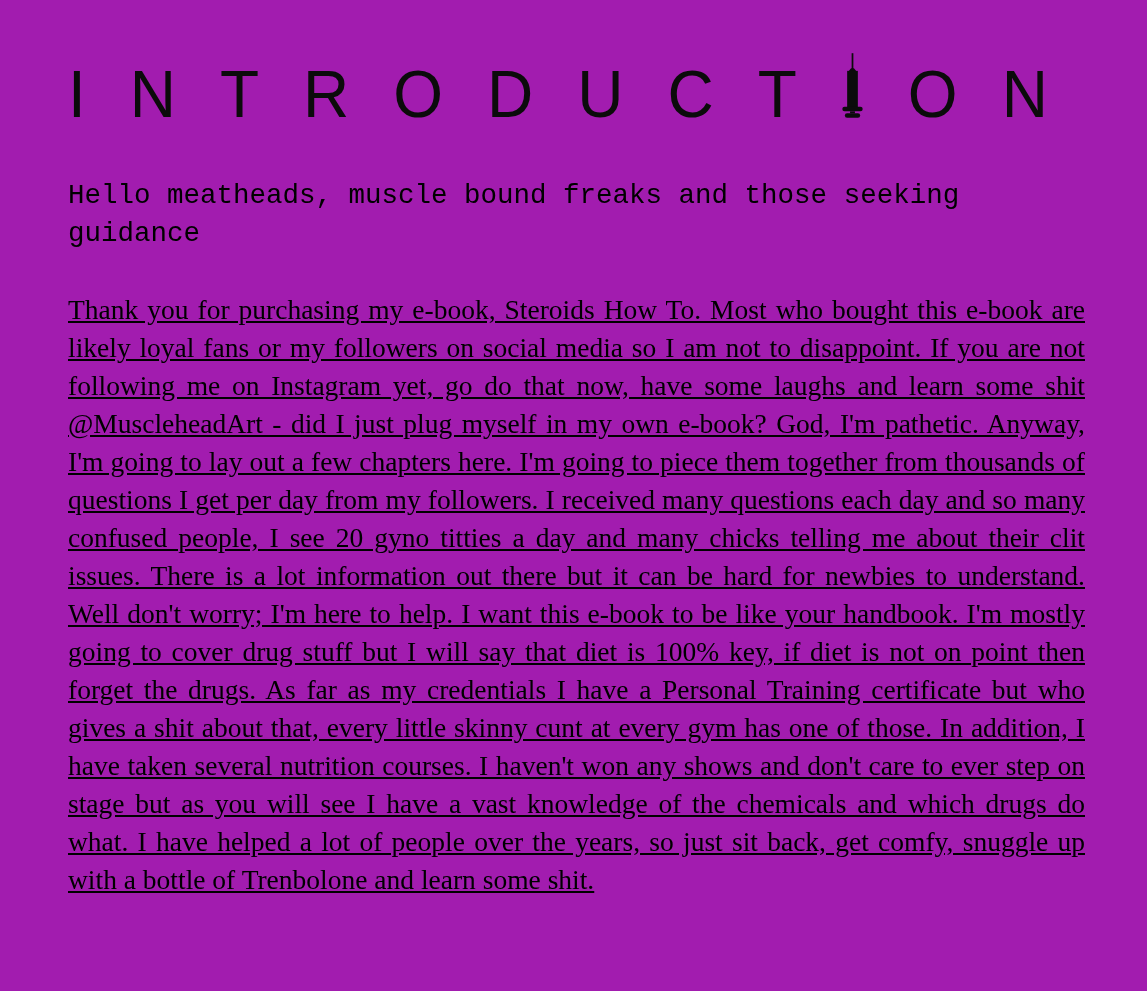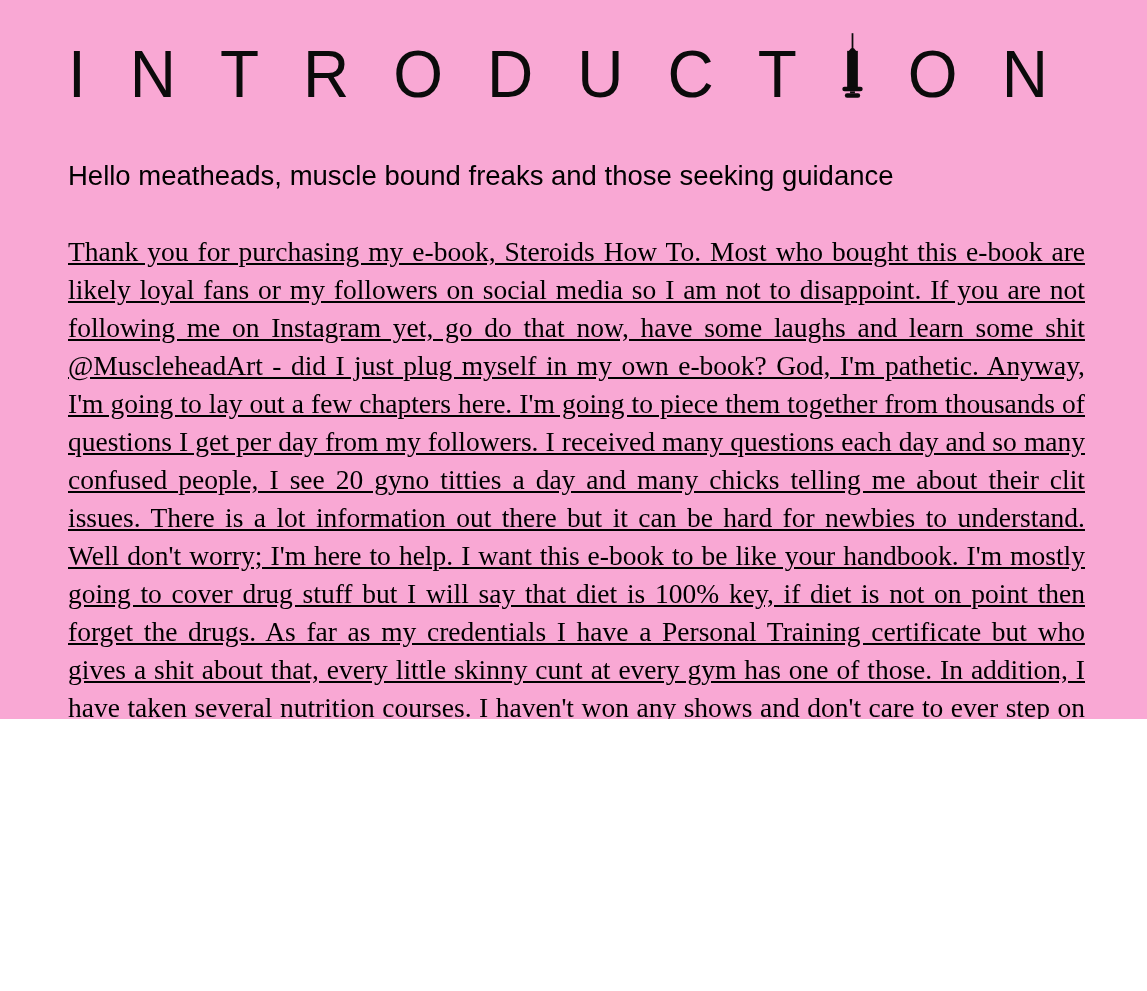--- a/index.html
+++ b/index.html
@@ -3,24 +3,24 @@
 <meta charset="utf-8">
 <style>
   html, body {
     margin: 0;
     padding: 0;
     background: #ffffff;
   }
   .page {
     position: relative;
     width: 1147px;
-    height: 719px;
-    background: #f9a8d4;
+    height: 991px;
+    background: #a21caf;
     box-sizing: border-box;
-    padding: 28px 62px 0 68px;
+    padding: 48px 62px 0 68px;
     color: #000000;
     overflow: hidden;
   }
   
   .chapter-title {
     font-family: "Liberation Sans", sans-serif;
     font-weight: 400;
     font-size: 64px;
     line-height: 66px;
     letter-spacing: 44px;
@@ -36,21 +36,21 @@
     display: inline-block;
     width: 23px;
     height: 66px;
     margin-right: 44px;
     position: relative;
     top: 5px;
     overflow: visible;
   }
   .greeting {
     margin-top: 52px;
-    font-family: Liberation Sans, sans-serif;
+    font-family: Liberation Mono, monospace;
     font-size: 27.5px;
     line-height: 38px;
     color: #000000;
   }
   .body-paragraph {
     margin-top: 38px;
     font-family: "Liberation Serif", serif;
     font-size: 27.5px;
     line-height: 38px;
     text-align: justify;

